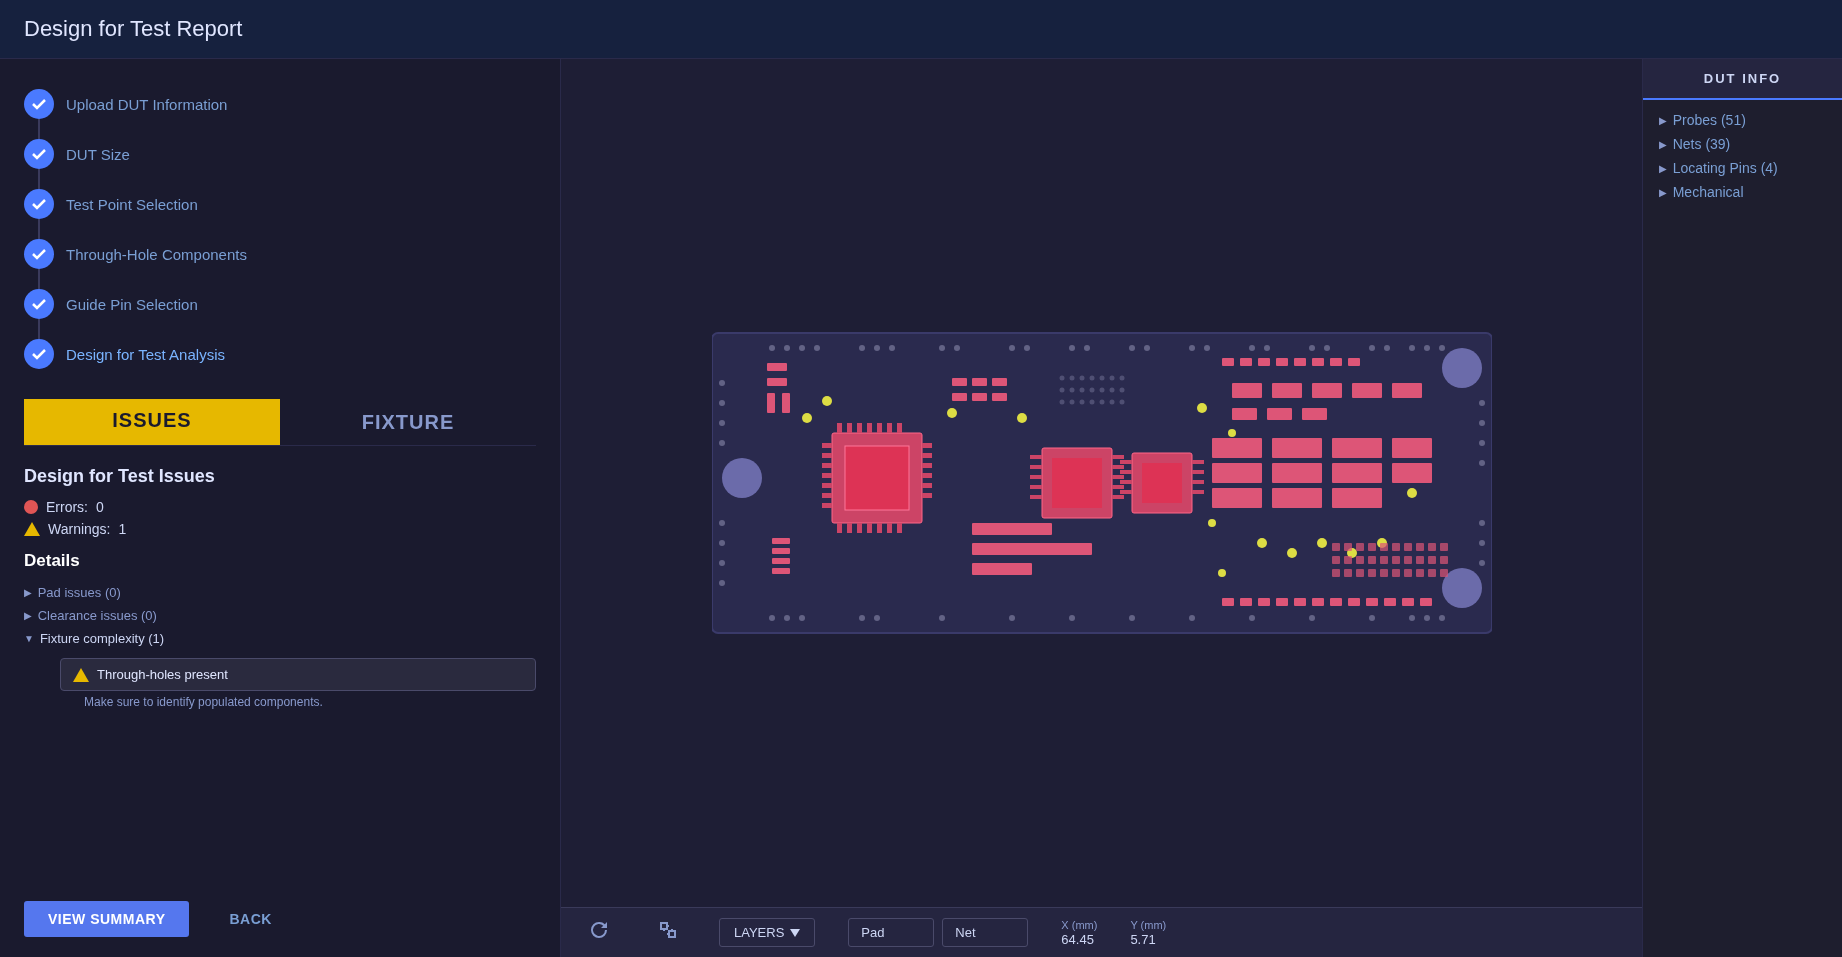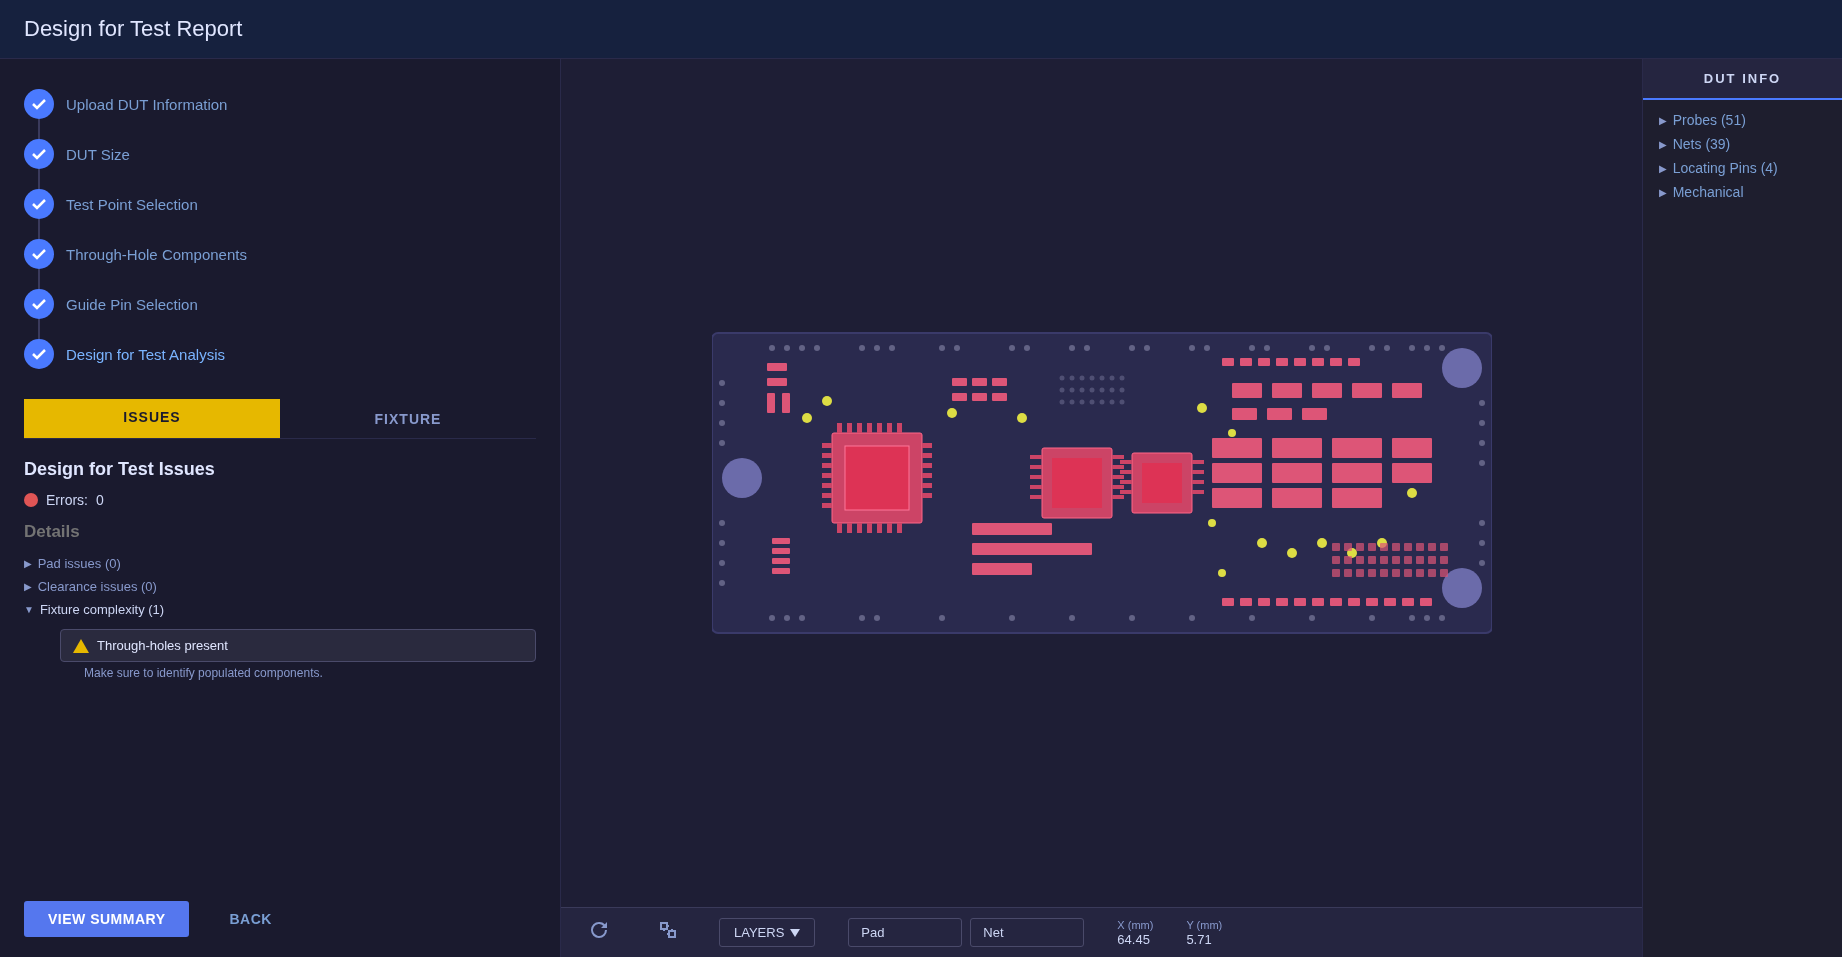--- a/index.html
+++ b/index.html
@@ -109,21 +109,21 @@
       margin-bottom: 20px;
       border-bottom: 1px solid #2a2a4a;
     }
 
     .tab-btn {
       flex: 1;
       padding: 10px 4px;
       background: transparent;
       border: none;
       cursor: pointer;
-      font-size: 14px;
+      font-size: 20px;
       font-weight: 600;
       color: #8899cc;
       letter-spacing: 1px;
     }
 
     .tab-btn.active {
       background: #e6b800;
       color: #1a1a2e;
       border-bottom: 3px solid #e6b800;
     }
@@ -163,21 +163,21 @@
       height: 0;
       border-left: 8px solid transparent;
       border-right: 8px solid transparent;
       border-bottom: 14px solid #e6b800;
       display: inline-block;
     }
 
     .details-title {
       font-size: 17px;
       font-weight: 600;
-      color: #737373;
+      color: #ffffff;
       margin: 14px 0 10px;
     }
 
     .tree-item {
       font-size: 13px;
       color: #8899cc;
       padding: 4px 0;
       display: flex;
       align-items: center;
       gap: 6px;
@@ -303,21 +303,21 @@
       gap: 6px;
     }
 
     .coord-field {
       background: transparent;
       border: 1px solid #4a4a6a;
       color: #cdd6f4;
       padding: 6px 12px;
       border-radius: 3px;
       font-size: 13px;
-      width: 114px;
+      width: 86px;
     }
 
     .coord-label {
       font-size: 11px;
       color: #8899cc;
       display: block;
       margin-bottom: 1px;
     }
 
     .coord-group {
@@ -458,20 +458,25 @@
 
     <div class="issues-panel">
       <div class="issues-title">Design for Test Issues</div>
 
       <div class="issue-stat">
         <span class="error-dot"></span>
         <span>Errors:</span>
         <span>0</span>
       </div>
 
+      <div class="issue-stat">
+        <span class="warning-triangle"></span>
+        <span>Warnings:</span>
+        <span>1</span>
+      </div>
 
       <div class="details-title">Details</div>
 
       <div class="tree-item">
         <span class="tree-arrow">▶</span>
         <span>Pad issues (0)</span>
       </div>
 
       <div class="tree-item">
         <span class="tree-arrow">▶</span>

